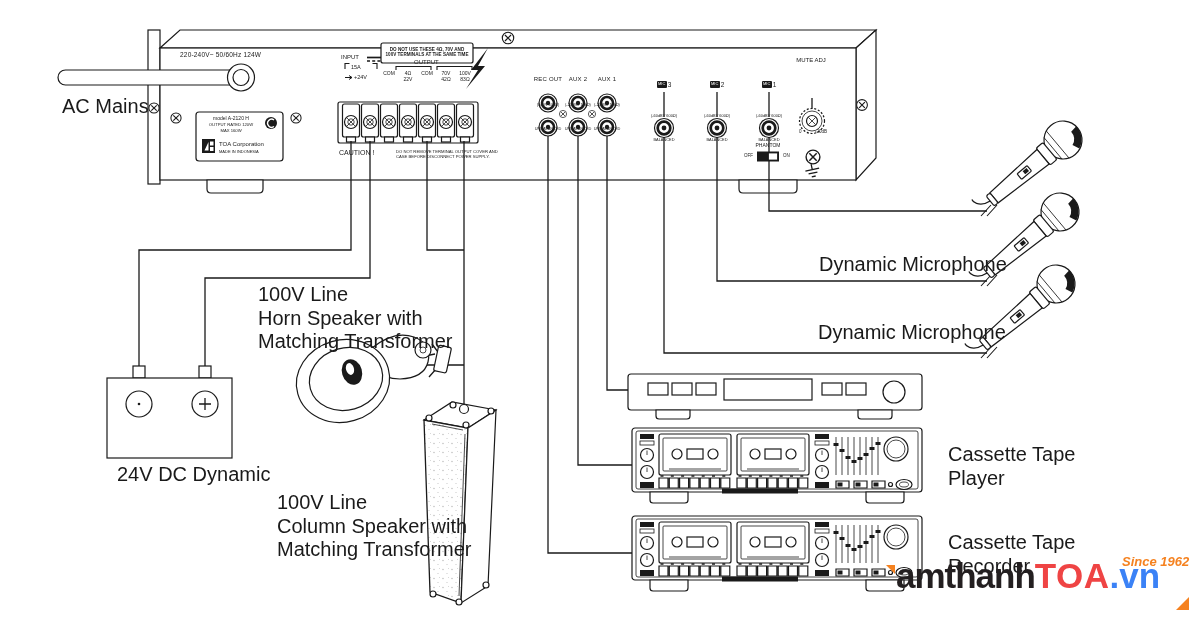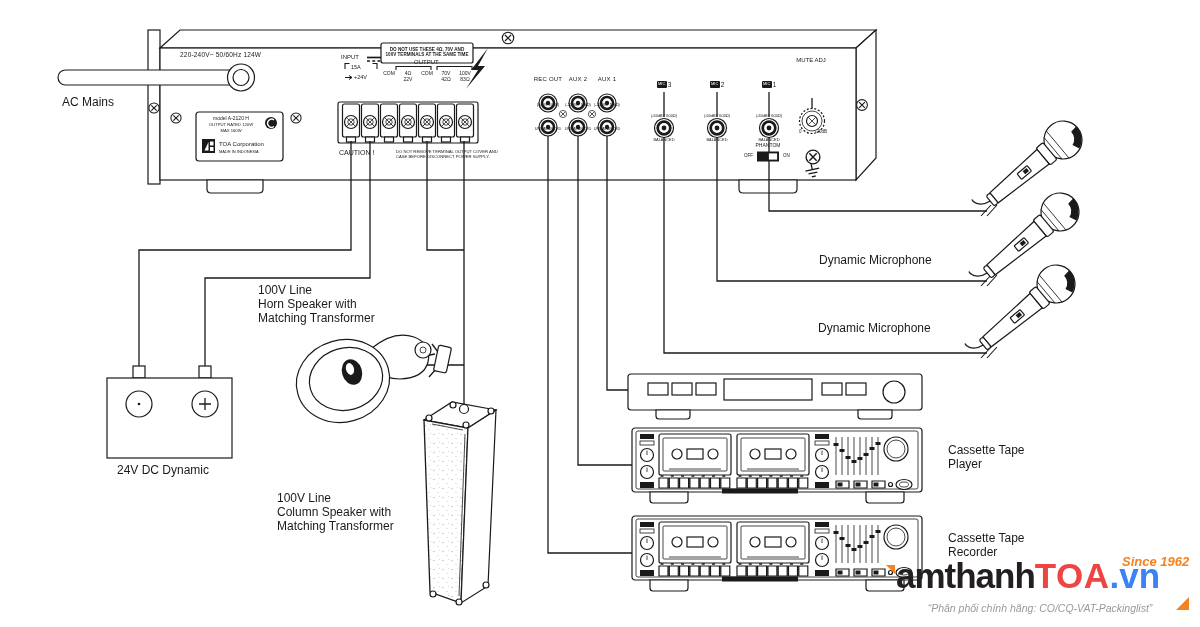--- a/index.html
+++ b/index.html
@@ -4,21 +4,21 @@
 <style>
   html,body{margin:0;padding:0;background:#fff;}
   .stage{position:relative;width:1200px;height:627px;background:#fff;overflow:hidden;
          font-family:"Liberation Sans",sans-serif;color:#1a1a1a;}
   svg{position:absolute;left:0;top:0;}
   .sh{stroke:#1a1a1a;stroke-width:1.2;fill:#fff;}
   .ln{stroke:#1a1a1a;stroke-width:1.3;fill:none;}
   .tn{stroke:#1a1a1a;stroke-width:0.8;fill:none;}
   .bk{fill:#1a1a1a;stroke:none;}
   .t{position:absolute;line-height:1.18;white-space:pre-line;color:#1a1a1a;}
-  .big{font-size:12px;}
+  .big{font-size:20px;}
   .ctr{text-align:center;}
   .jack-lab{font-size:6px;letter-spacing:.2px;}
   .jack-spec{font-size:3.9px;margin-top:1px;}
   .micbox{display:inline-block;background:#1a1a1a;color:#fff;font-size:4px;
           padding:1px 1.5px;border-radius:1px;vertical-align:middle;}
   .micnum{font-size:6.5px;vertical-align:middle;margin-left:1px;}
   .brand{position:absolute;left:896px;top:556px;display:flex;align-items:baseline;}
   .brand .p1{font-size:35px;font-weight:bold;color:#231F20;letter-spacing:-1px;text-align:right;}
   .brand .p2{font-size:35px;font-weight:700;color:#ef4444;letter-spacing:0.5px;}
   .brand .p3{font-size:35px;font-weight:bold;color:#3b82f6;}
@@ -369,16 +369,15 @@
   <div class="t big" style="left:948px;top:531px">Cassette Tape
 Recorder</div>
 
   <div class="tri-l"></div>
   <div class="brand">
     <span class="p1">amthanh</span>
       <span class="p2">TOA</span>
       <span class="p3">.vn</span>
   </div>
   <div class="since">Since 1962</div>
-  <div class="tagline">“Phân phối chính hãng: CO/CQ-VAT-Packinglist”</div>
   <div class="tri-r"></div>
 
 </div>
 
 </body></html>

